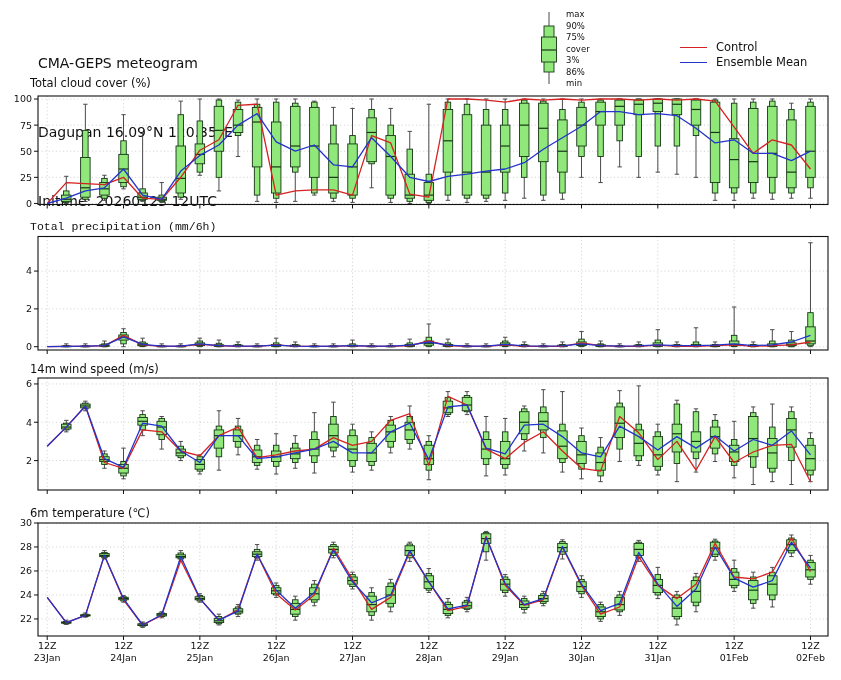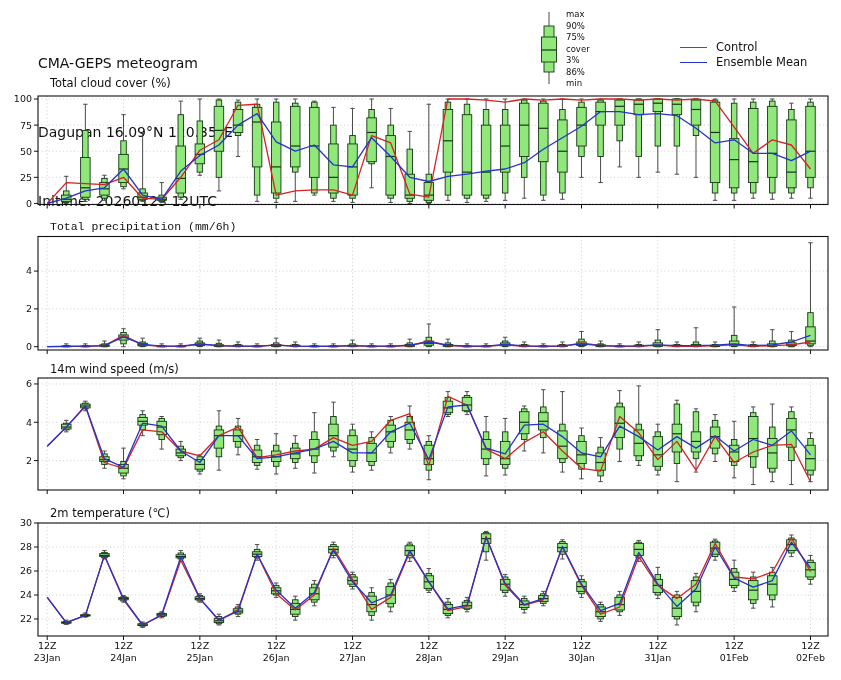--- a/index.html
+++ b/index.html
@@ -1,19 +1,19 @@
 <!DOCTYPE html>
 <html style="--boxfill: #90e87a;"><head>
 <meta charset="utf-8">
 <style>
   html,body{margin:0;padding:0;background:#fff;}
   .canvas{position:relative;width:841px;height:680px;background:#fff;overflow:hidden;
           font-family:"DejaVu Sans","Liberation Sans",sans-serif;color:#111;}
   .hdr{position:absolute;left:38px;top:6px;font-size:14px;line-height:23px;white-space:pre;}
-  .ptitle{position:absolute;left:50px;font-size:11.5px;}
+  .ptitle{position:absolute;left:30px;font-size:11.5px;}
   .leg-col{position:absolute;left:566px;top:9px;font-size:8.5px;line-height:11.5px;}
   .leg-entry{position:absolute;font-size:11.5px;}
   .leg-swatch{display:inline-block;width:27px;height:0;border-top:1.7px solid #000;vertical-align:middle;margin-right:9px;}
   .leg-sample{position:absolute;left:534px;top:8px;}
   svg text{font-family:"DejaVu Sans","Liberation Sans",sans-serif;}
   .ylab,.xlab{font-size:9.5px;fill:#111;}
   .grid{stroke:#c4c4c4;stroke-width:0.8;stroke-dasharray:1 2.6;}
   .tick{stroke:#111;stroke-width:1;}
   .frame{fill:none;stroke:#111;stroke-width:1.1;}
   .whisk{stroke:#4a4a4a;stroke-width:1;}
@@ -50,21 +50,21 @@
   <div class="leg-entry" style="left:680px;top:29px;margin-top:11px;">
     <span class="leg-swatch" id="sw-control" style="border-top-color: rgb(212, 34, 34);"></span><span>Control</span>
   </div>
   <div class="leg-entry" style="left:680px;top:55px;">
     <span class="leg-swatch" id="sw-mean" style="border-top-color: rgb(36, 51, 204);"></span><span>Ensemble Mean</span>
   </div>
 
   <div class="ptitle" style="top:76px;">Total cloud cover (%)</div>
   <div class="ptitle" style="top:220px;font-family:Liberation Mono, monospace;">Total precipitation (mm/6h)</div>
   <div class="ptitle" style="top:362px;">14m wind speed (m/s)</div>
-  <div class="ptitle" style="top:506px;">2m temperature (℃)</div>
+  <div class="ptitle" style="top:506px;">6m temperature (℃)</div>
 
   <svg id="chart" width="841" height="680" style="position:absolute;left:0;top:0;">
       <g>
         <line x1="38" x2="828" y1="203.45572666025026" y2="203.45572666025026" class="grid"></line>
         <line x1="34" x2="38" y1="203.45572666025026" y2="203.45572666025026" class="tick"></line>
         <text x="32" y="206.85572666025027" class="ylab" text-anchor="end">0</text>
         <line x1="38" x2="828" y1="177.3488931665063" y2="177.3488931665063" class="grid"></line>
         <line x1="34" x2="38" y1="177.3488931665063" y2="177.3488931665063" class="tick"></line>
         <text x="32" y="180.7488931665063" class="ylab" text-anchor="end">25</text>
         <line x1="38" x2="828" y1="151.24205967276228" y2="151.24205967276228" class="grid"></line>

